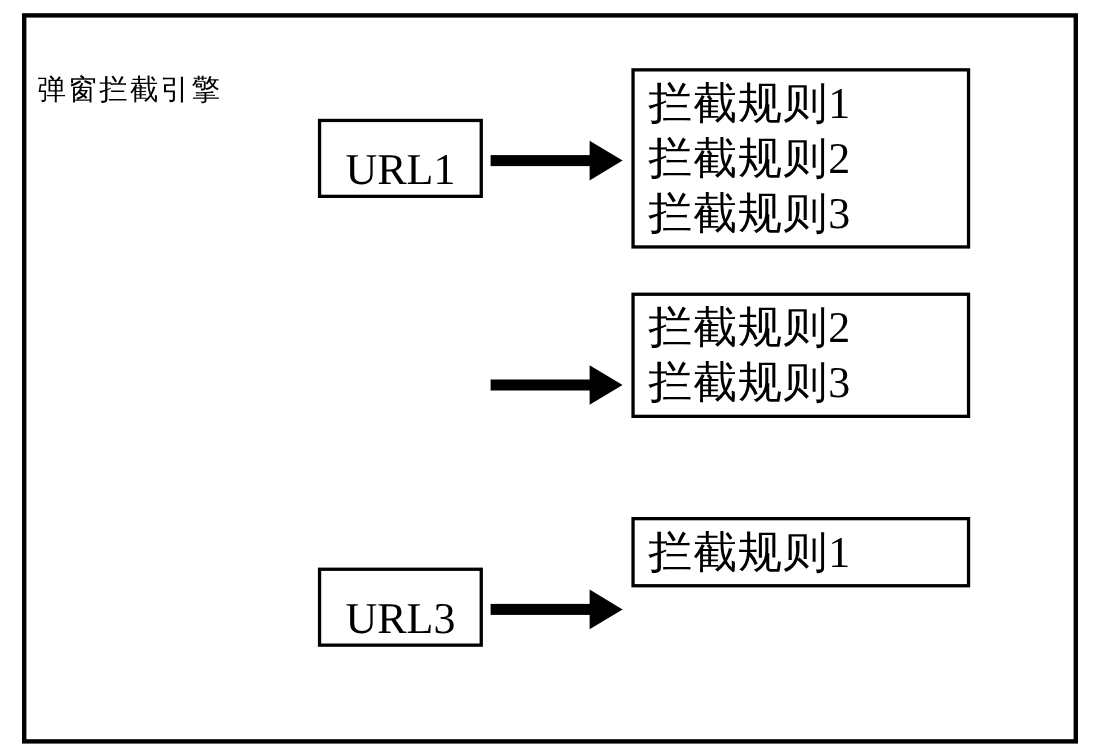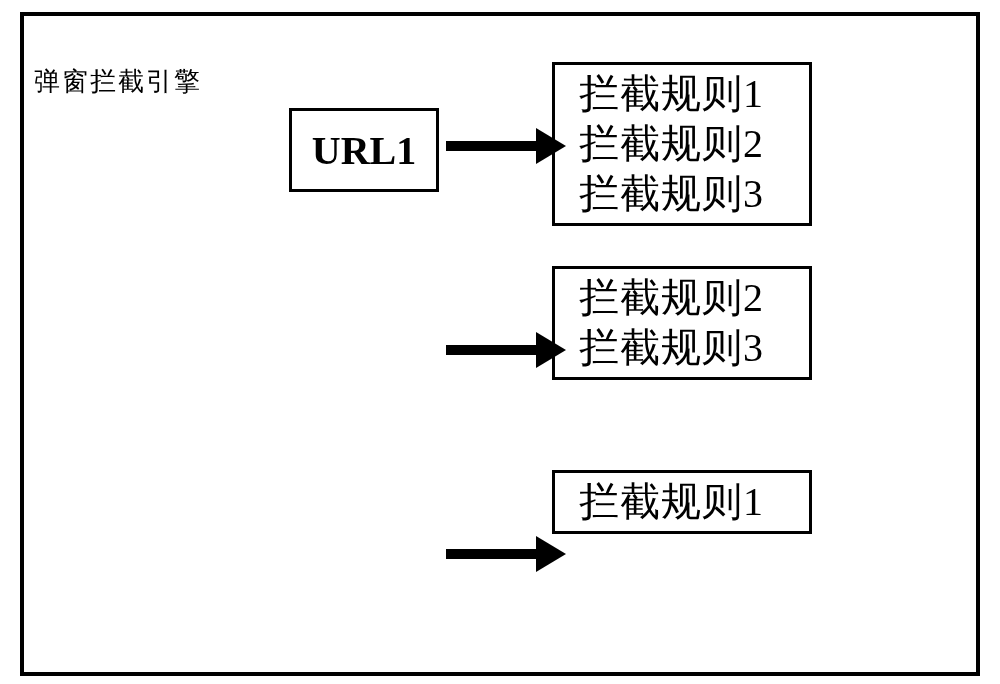--- a/index.html
+++ b/index.html
@@ -35,36 +35,35 @@
   }
   .row1 { top: 46px; }
   .row2 { top: 250px; }
   .row3 { top: 454px; }
 
   .url-box {
     position: absolute;
     left: 265px;
     top: 46px;
     width: 150px;
-    height: 84px;
+    height: 72px;
     border: 3.5px solid #000;
     display: flex;
-    align-items: center;
+    align-items: flex-end;
     justify-content: center;
     font-family: "Times New Roman", serif;
     font-size: 40px;
-    font-weight: bold;
   }
   .rules-box {
     position: absolute;
-    left: 528px;
+    left: 550px;
     top: 0;
-    width: 260px;
+    width: 308px;
     border: 3.5px solid #000;
-    padding: 4px 12px 4px 24px;
+    padding: 4px 12px 4px 12px;
   }
   .rules-box div {
     font-size: 40px;
     line-height: 1.25;
     white-space: nowrap;
     letter-spacing: 1px;
   }
 
   .arrow {
     position: absolute;
@@ -118,20 +117,23 @@
       <div class="arrow-shaft"></div>
         <div class="arrow-head"></div>
     </div>
     <div class="rules-box">
       <div>拦截规则2</div>
       <div>拦截规则3</div>
     </div>
   </div>
 
   <div class="row row3">
+    <div class="url-box">
+      <span>URL3</span>
+    </div>
     <div class="arrow">
       <div class="arrow-shaft"></div>
         <div class="arrow-head"></div>
     </div>
     <div class="rules-box">
       <div>拦截规则1</div>
     </div>
   </div>
 </div>
 

